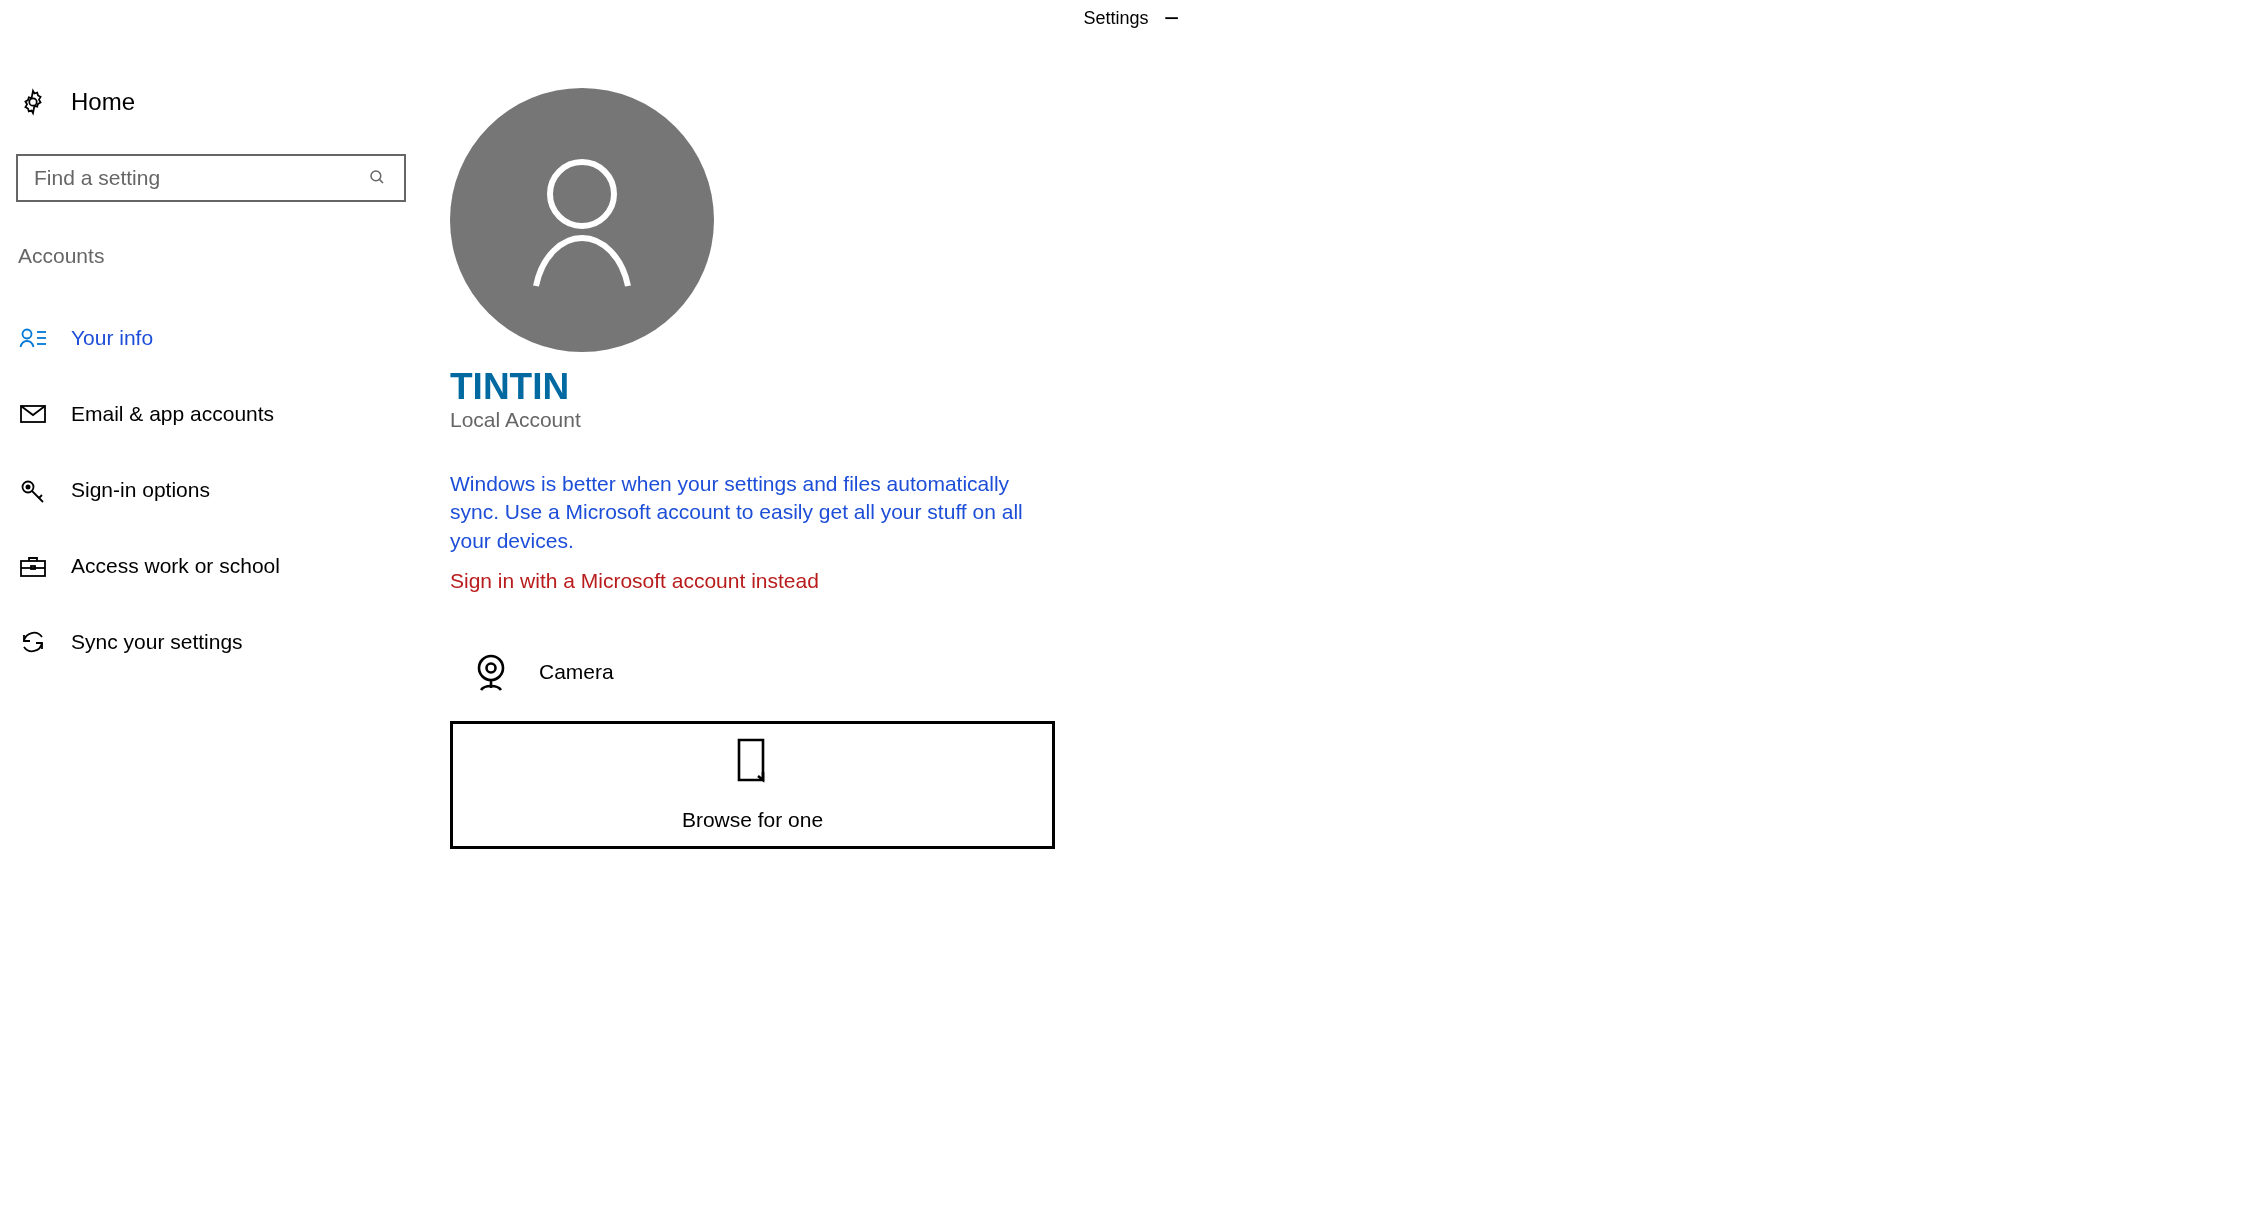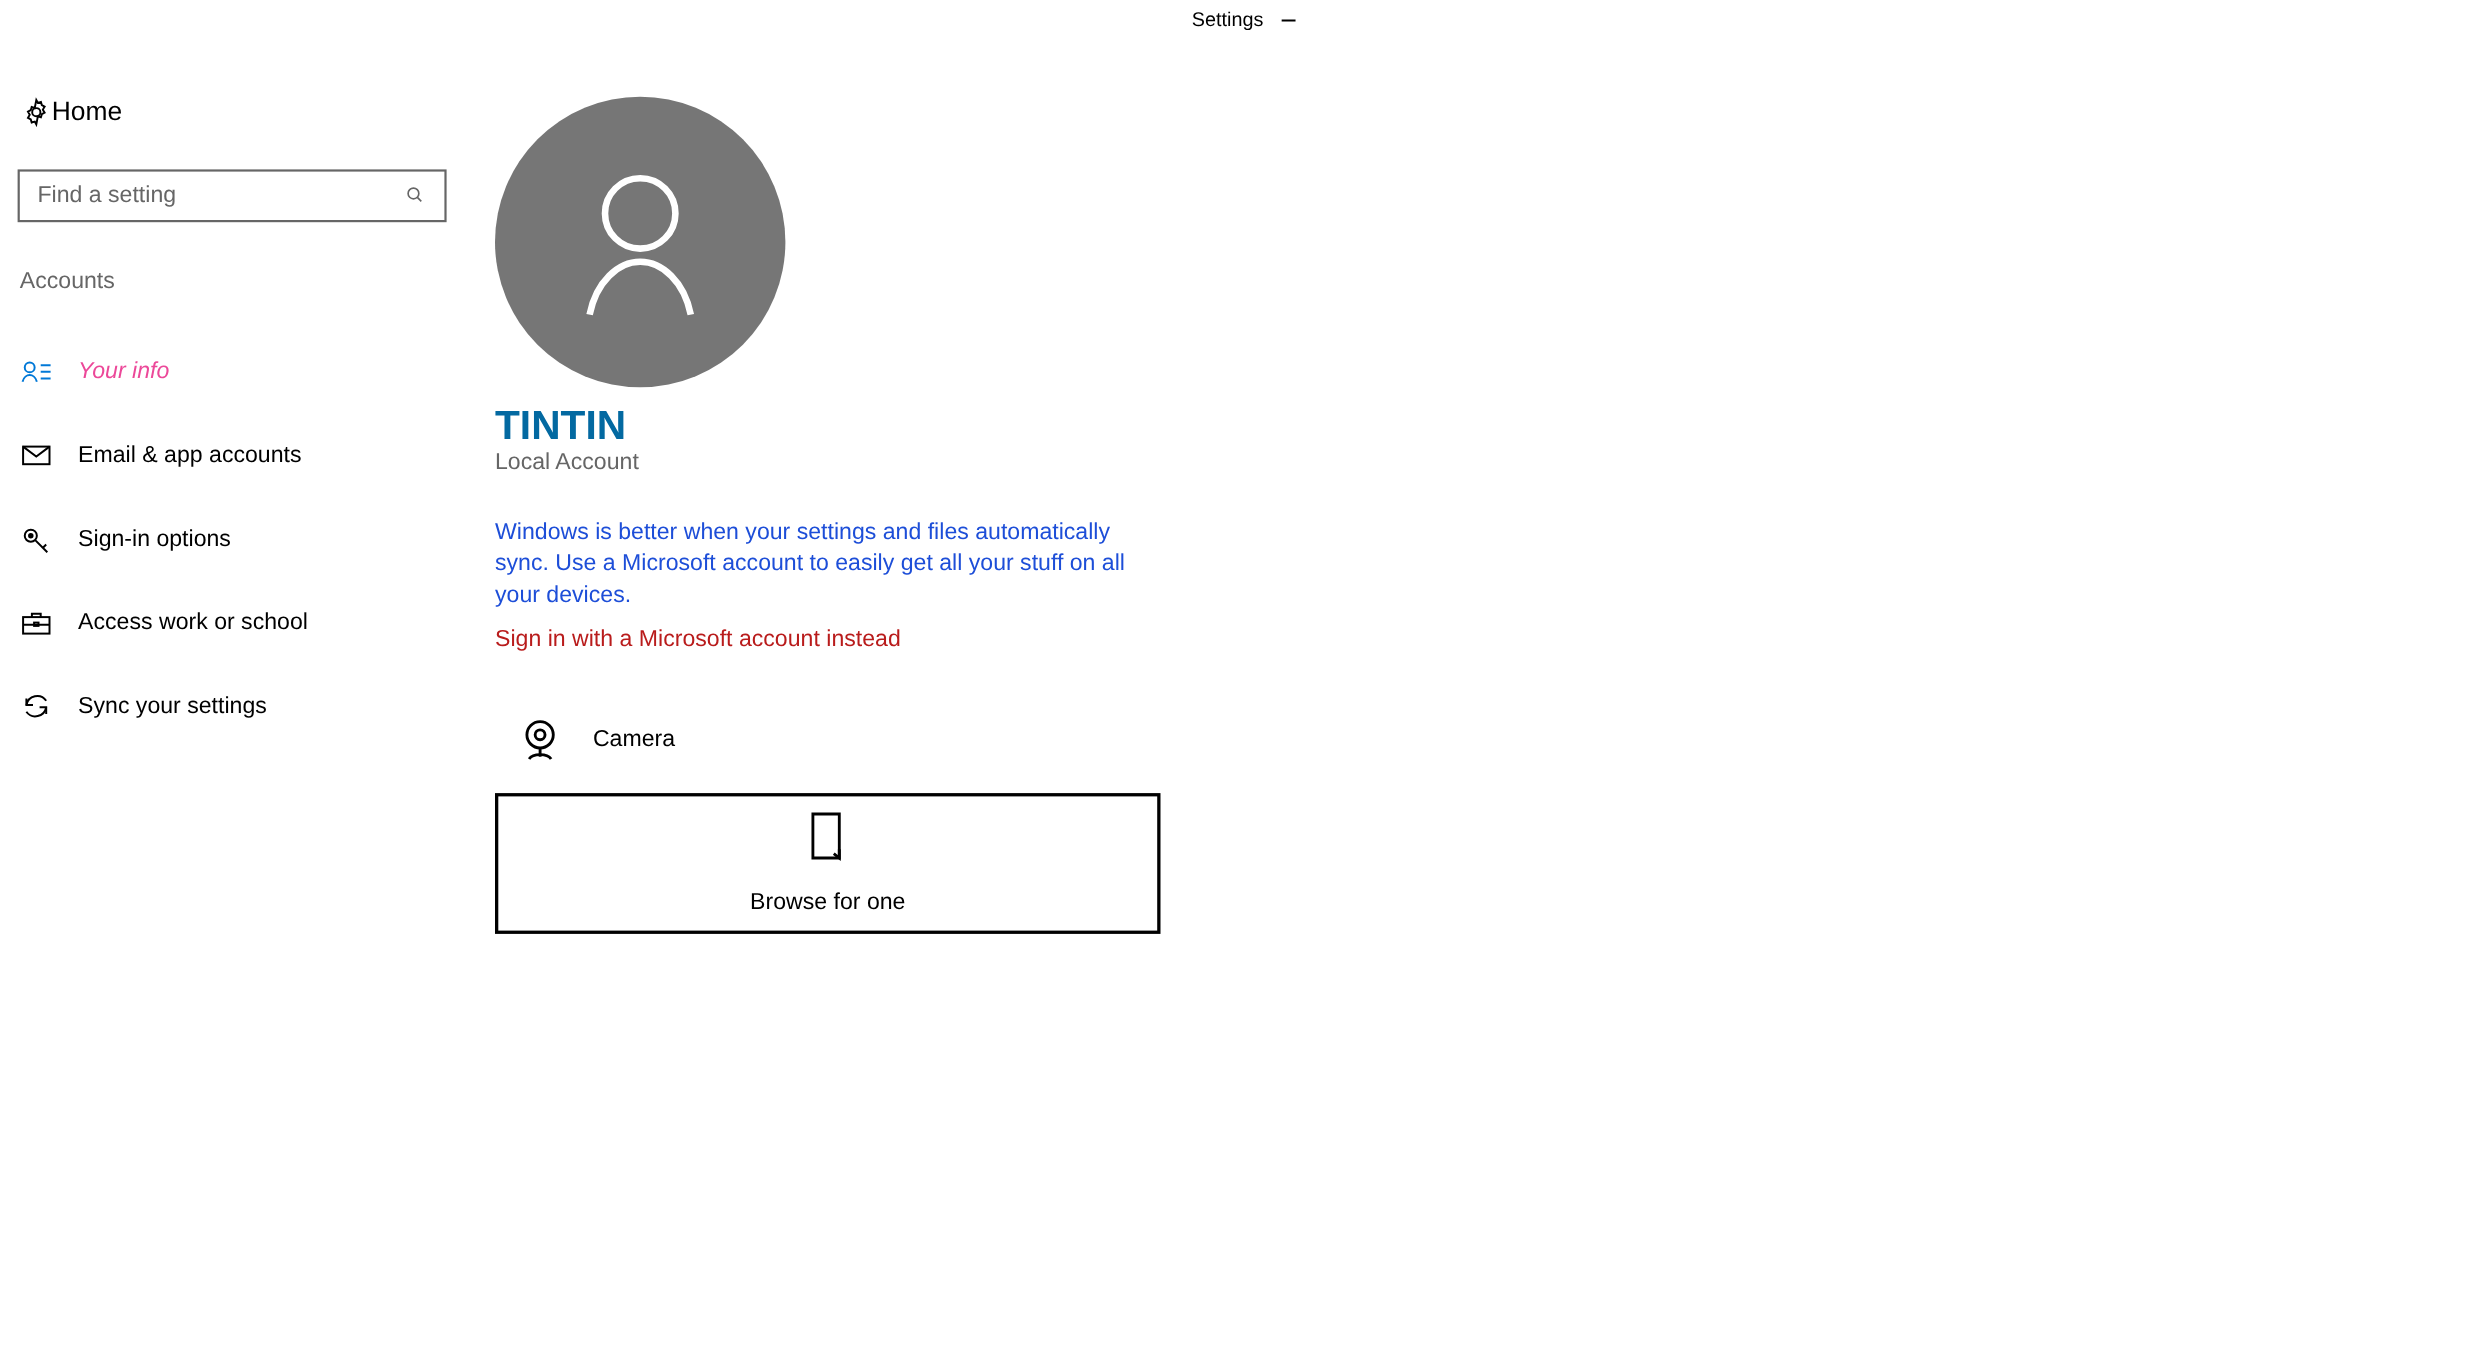--- a/index.html
+++ b/index.html
@@ -38,20 +38,21 @@
       display: flex;
       padding-top: 56px;
     }
     .sidebar {
       width: 410px;
       padding-left: 16px;
       padding-right: 6px;
     }
     .home-row {
       display: flex;
+      gap: 24px;
       padding-left: 3px;
       margin-bottom: 38px;
       cursor: pointer;
     }
     .home-row .icon {
       width: 28px;
       height: 28px;
       display: flex;
       align-items: center;
       justify-content: center;
@@ -103,22 +104,21 @@
       height: 28px;
       display: flex;
       align-items: center;
       justify-content: center;
     }
     .nav-item .label {
       font-size: 21px;
       color: #000;
     }
     .nav-item.active .label {
-      color: #ec4899;
-      font-style: italic;
+      color: #1d4ed8;
     }
     .nav-item.active .icon svg path,
     .nav-item.active .icon svg circle,
     .nav-item.active .icon svg line {
       stroke: #0078d7;
     }
     .main {
       flex-grow: 1;
       padding-left: 40px;
       padding-top: 0;

